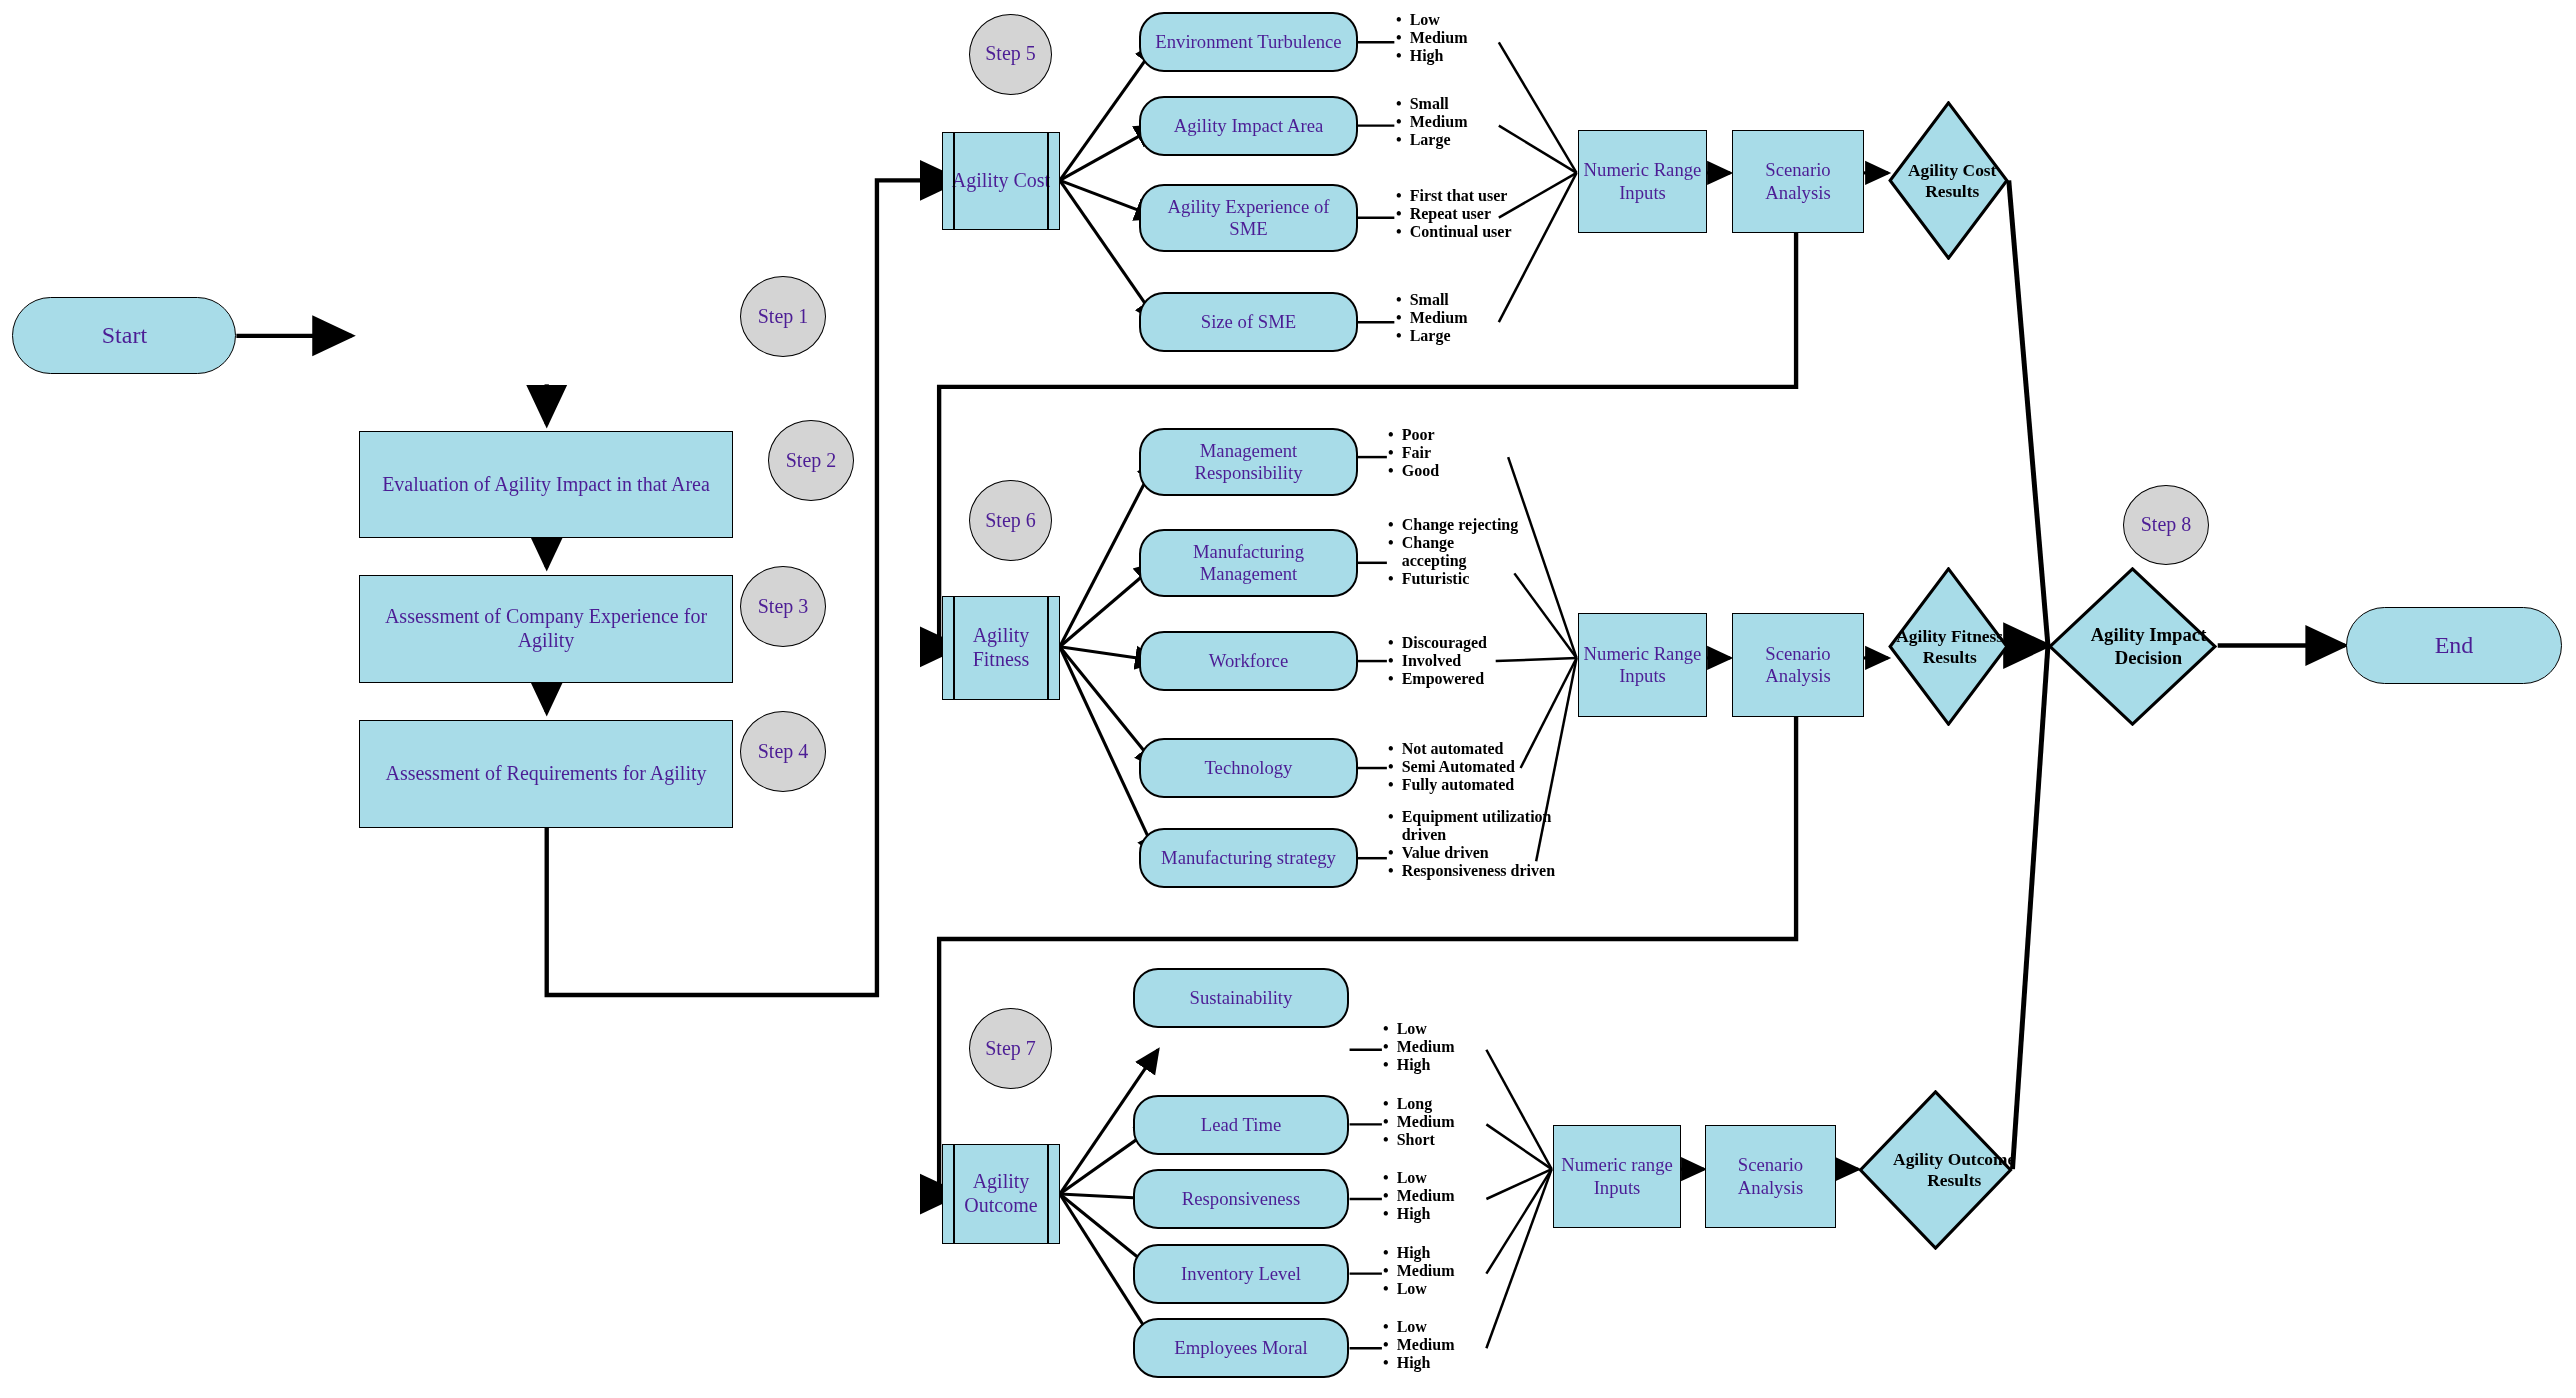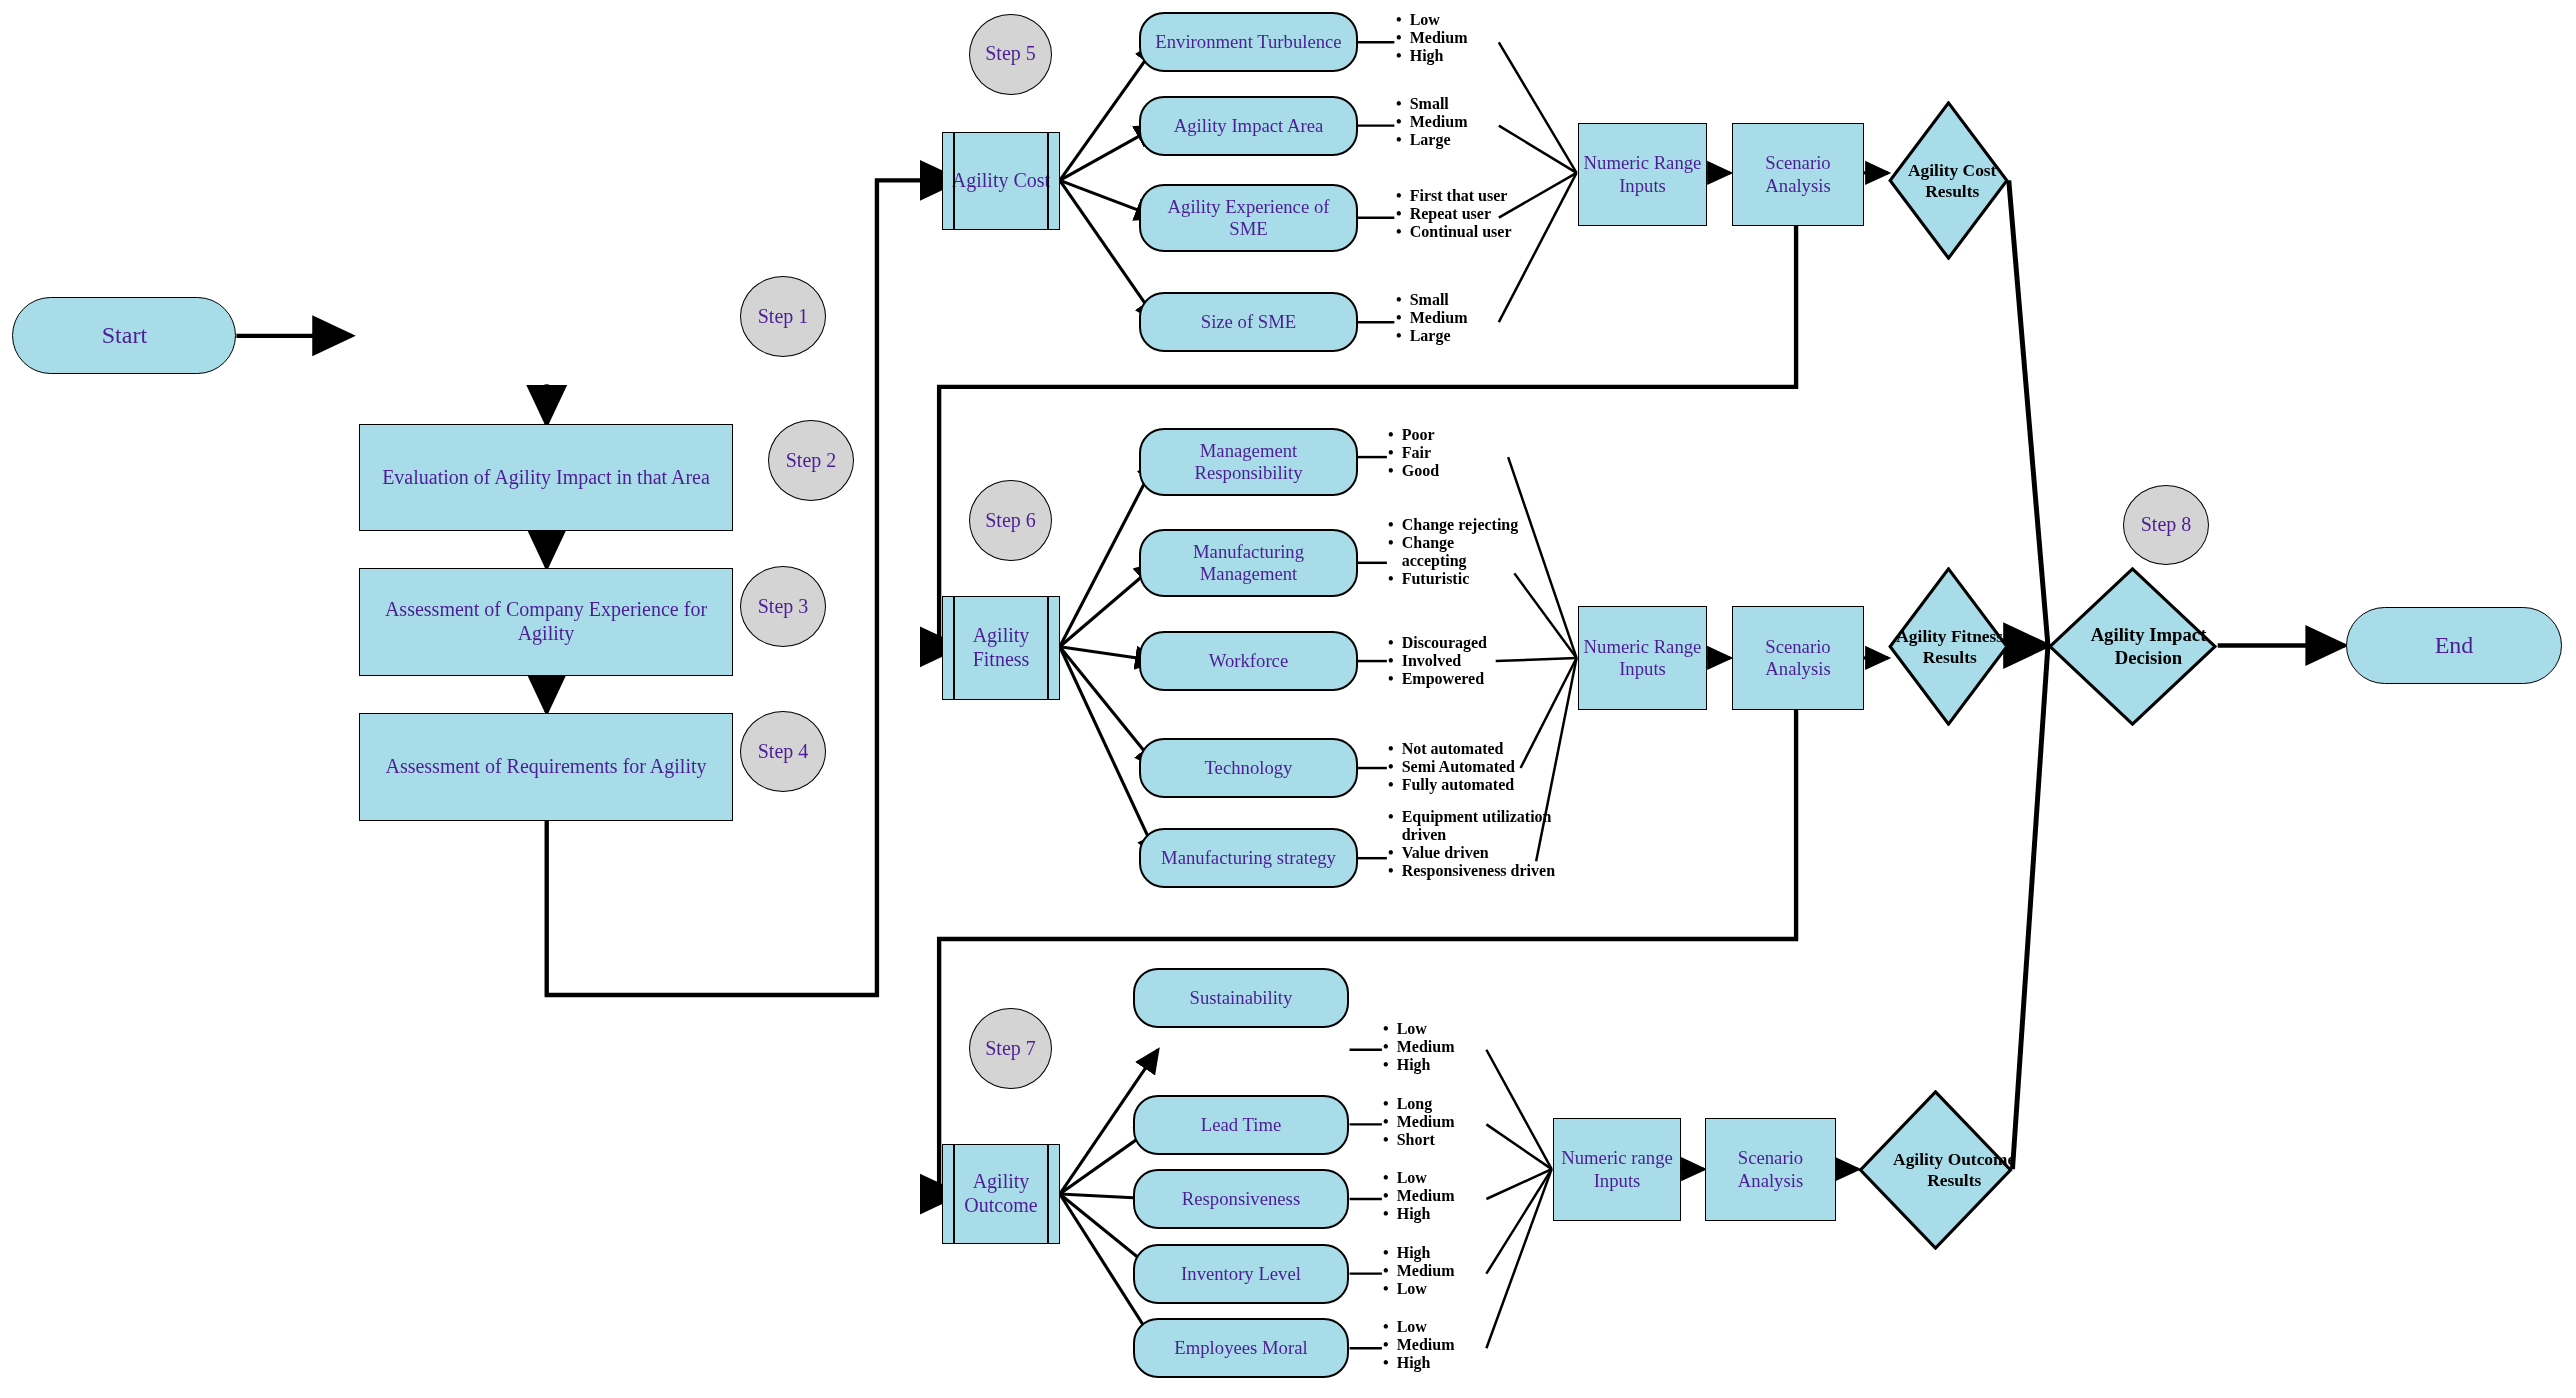--- a/index.html
+++ b/index.html
@@ -1,21 +1,21 @@
 <!DOCTYPE html>
 <html style="font-size:10px"><head>
 <meta charset="utf-8">
 <style>
   html,body{margin:0;padding:0;background:#ffffff;}
   body{font-family:"Liberation Serif", serif;}
   #stage{position:relative;width:2576px;height:1398px;background:#fff;overflow:hidden;}
   svg.layer{position:absolute;left:0;top:0;width:2576px;height:1398px;pointer-events:none;}
   .node{position:absolute;box-sizing:border-box;display:flex;align-items:center;justify-content:center;text-align:center;
         font-weight:normal;color:#4c1d95;line-height:1.18;}
-  .rect{background:#A8DCE8;border:1.9px solid #000;}
+  .rect{background:#A8DCE8;border:1.9px solid #000;margin-top:7px;}
   .term{background:#A8DCE8;border:1.9px solid #000;border-radius:50px;}
   .rrect{background:#A8DCE8;border:2.5px solid #000;border-radius:25px;}
   .proc{background:#A8DCE8;border:1.9px solid #000;}
   .proc::before,.proc::after{content:"";position:absolute;top:0;bottom:0;width:1.9px;background:#000;}
   .proc::before{left:10px;}
   .proc::after{right:10px;}
   .ellipse{background:#D4D4D4;border:1.9px solid #000;border-radius:50%;}
   .diamond{position:absolute;}
   .diamond .dtext{position:absolute;left:0;top:0;width:100%;height:100%;display:flex;align-items:center;justify-content:center;
         text-align:center;font-weight:bold;color:#000;line-height:1.18;z-index:2;}

